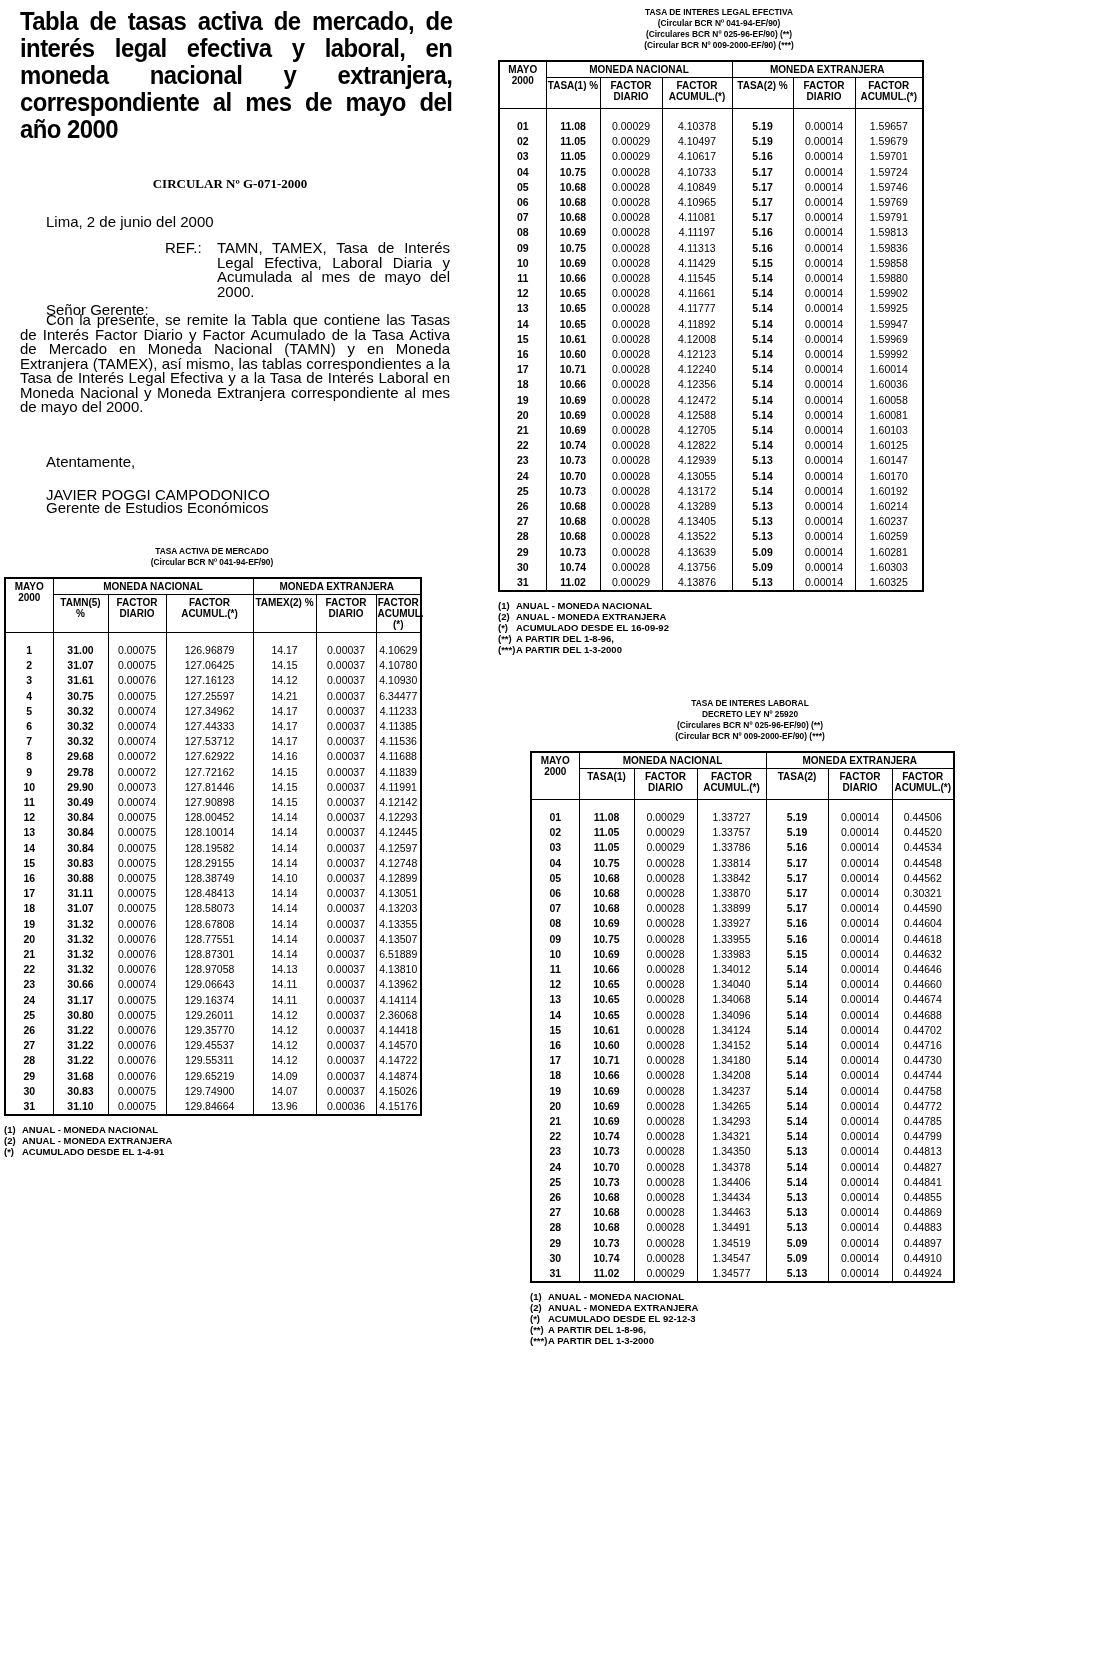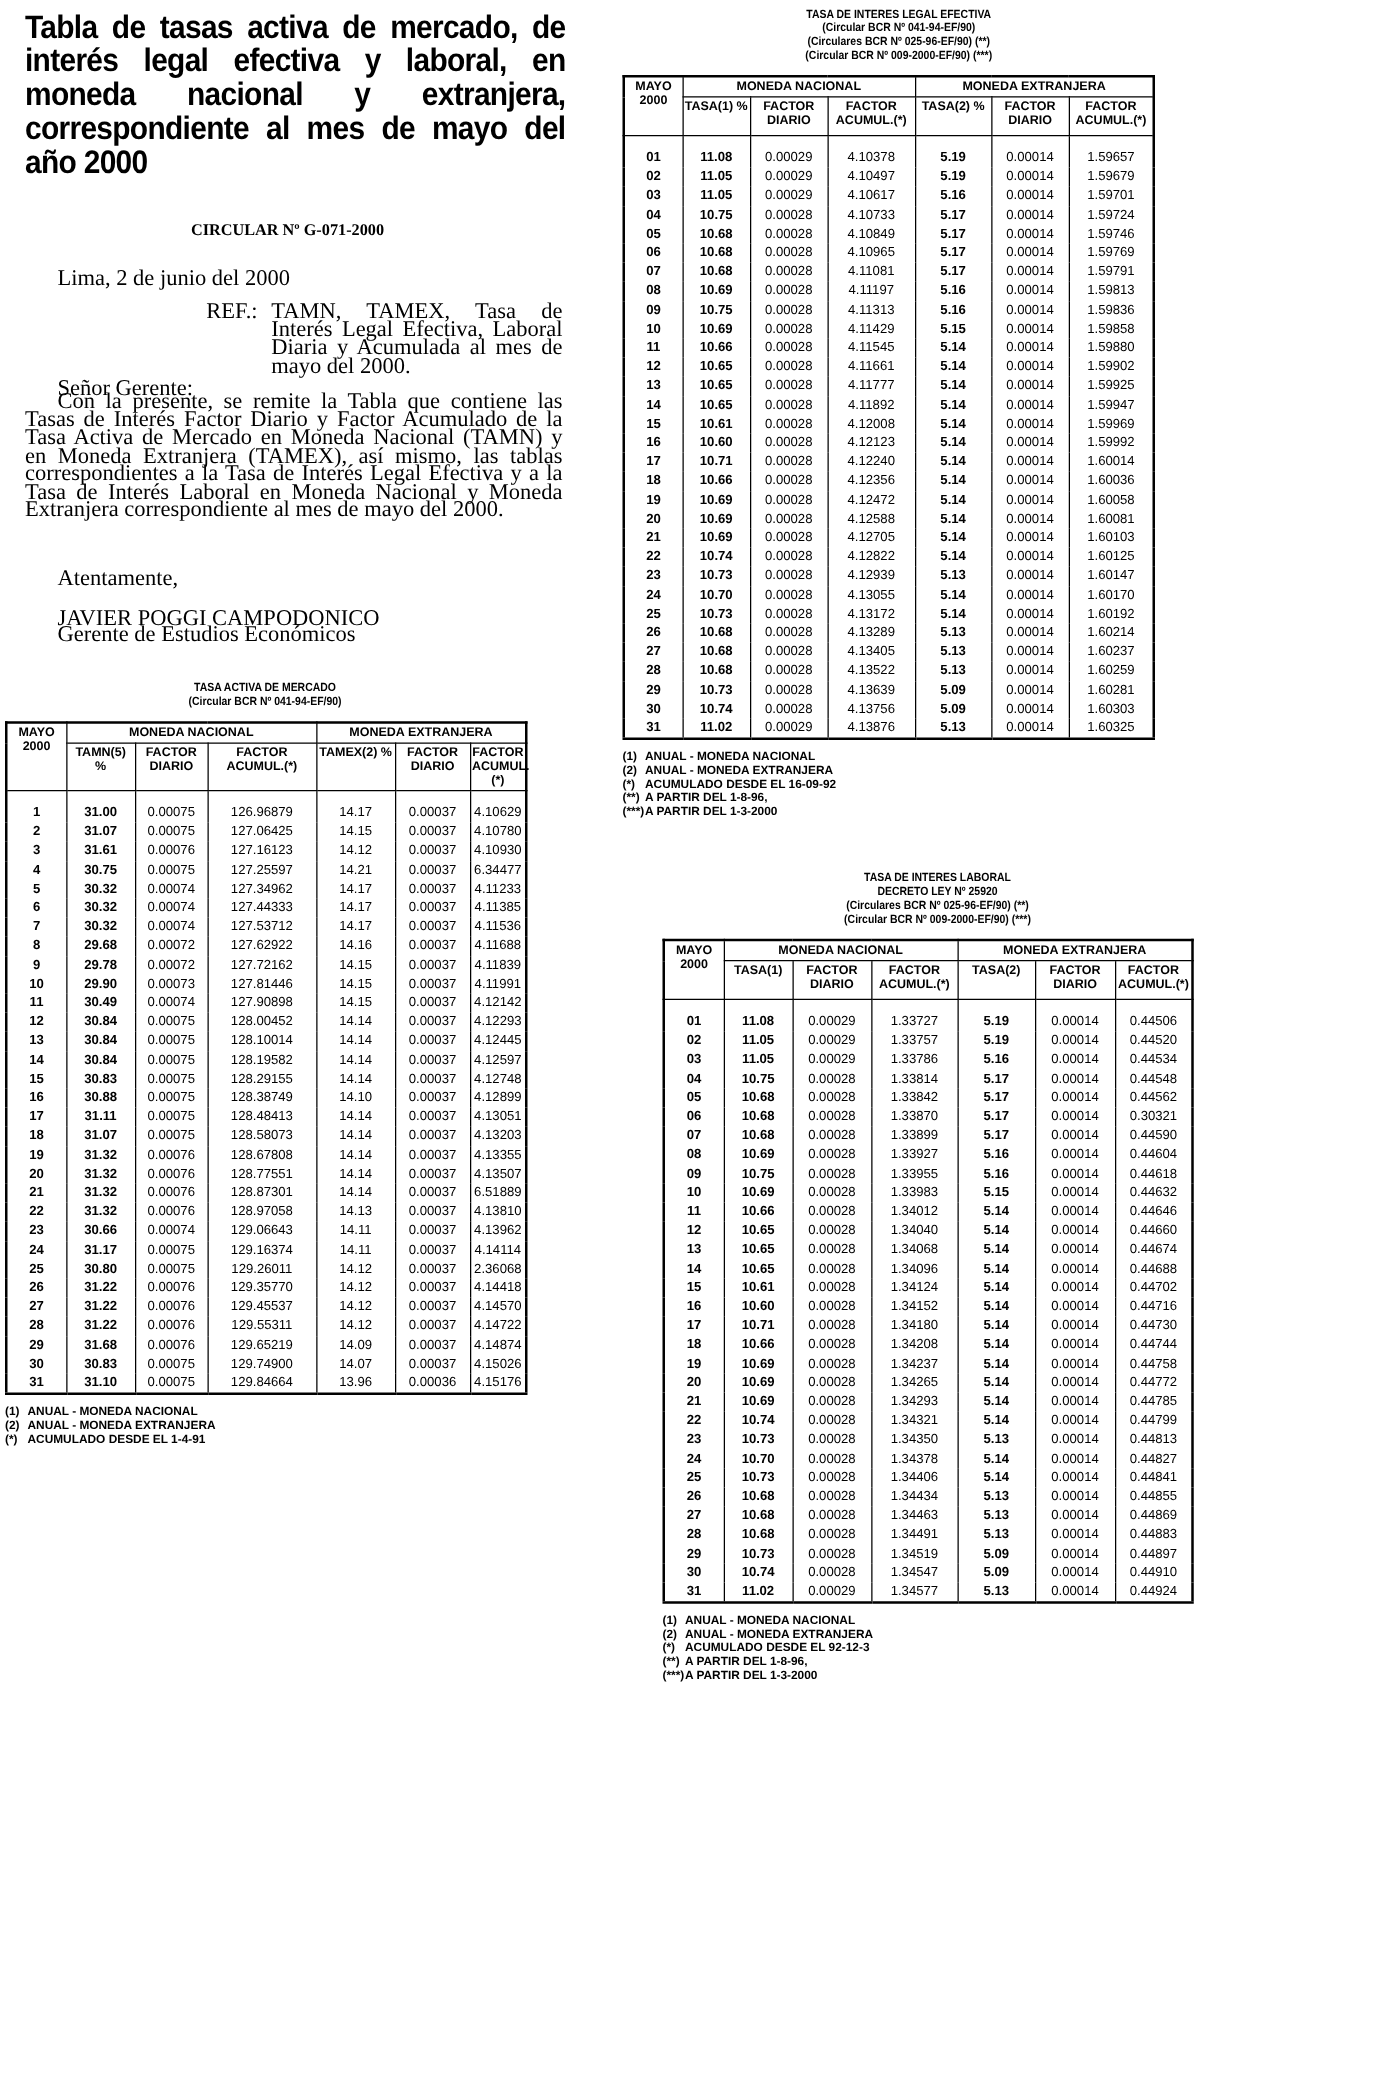--- a/index.html
+++ b/index.html
@@ -1,24 +1,24 @@
 <!DOCTYPE html>
 <html><head>
 <meta charset="utf-8">
 <style>
   html, body { margin:0; padding:0; background:#ffffff; }
   body { width:1120px; height:1664px; position:relative; overflow:hidden; color:#000; font-family:"Liberation Sans", sans-serif; }
   .abs { position:absolute; }
   .title { left:20px; top:8px; width:432px; font-family:"Liberation Sans", sans-serif; font-weight:bold; font-size:26px; line-height:27px; letter-spacing:-0.6px; text-align:justify; transform:scaleX(0.92); transform-origin:left top; width:470px; }
   .circular { left:0; top:176px; width:460px; text-align:center; font-family:"Liberation Serif", serif; font-weight:bold; font-size:13px; }
-  .serif { font-family:Liberation Serif, serif; font-size:18px; line-height:14.5px; }
+  .serif { font-family:Liberation Sans, sans-serif; font-size:15px; line-height:14.5px; }
   .date { left:46px; top:215px; }
   .ref { left:165px; top:241px; width:285px; }
   .ref .lbl { position:absolute; left:0; top:0; }
-  .ref .txt { position:absolute; left:52px; top:0; width:233px; text-align:justify;font-family:Liberation Serif, serif; }
+  .ref .txt { position:absolute; left:52px; top:0; width:233px; text-align:justify; }
   .senor { left:46px; top:303px; }
   .body-p { left:20px; top:313px; width:430px; text-align:justify; text-indent:26px; }
   .atent { left:46px; top:455px; }
   .signer { left:46px; top:488px; line-height:13px; }
 
   .tcap { text-align:center; font-family:"Liberation Sans", sans-serif; font-weight:bold; font-size:9.5px; line-height:11px; transform:scaleX(0.88); }
   table.rt { border-collapse:collapse; font-family:"Liberation Sans", sans-serif; table-layout:fixed; }
   table.rt th { font-weight:bold; font-size:10px; line-height:11px; border:1.5px solid #000; padding:2px 1px; text-align:center; vertical-align:top; }
   table.rt td { font-size:10.5px; line-height:15.2px; padding:0 1px; text-align:center; border-left:1.5px solid #000; border-right:1.5px solid #000; }
   table.rt td.b { font-weight:bold; }

